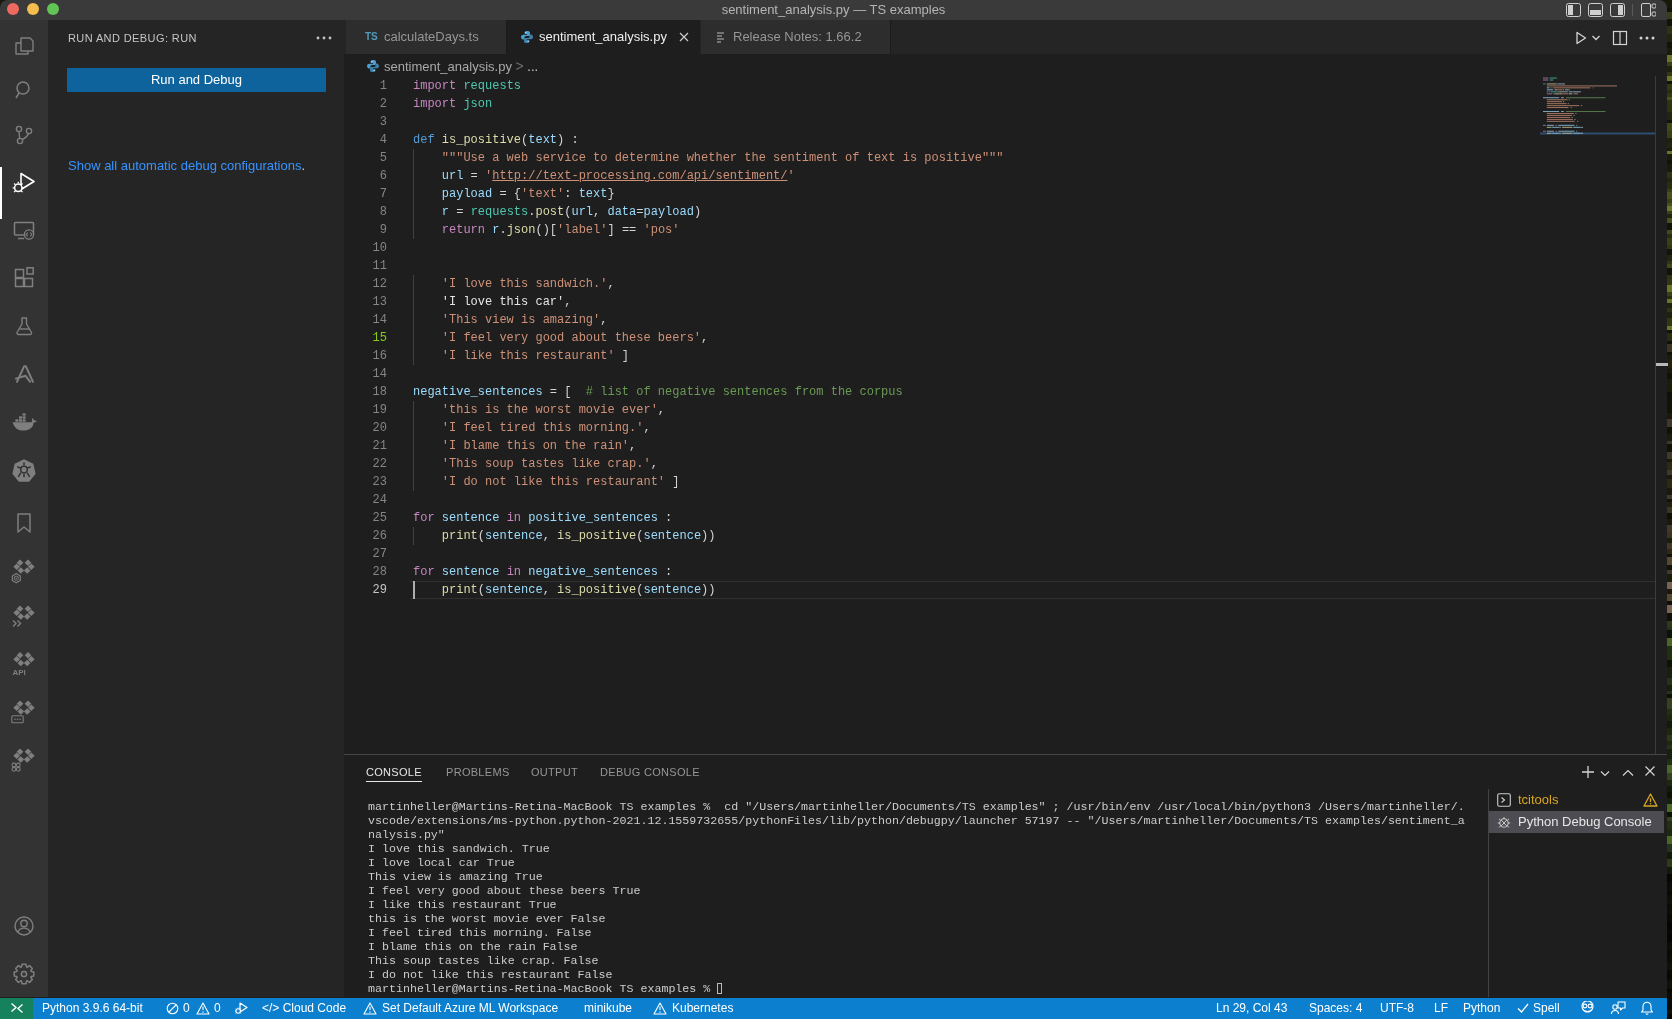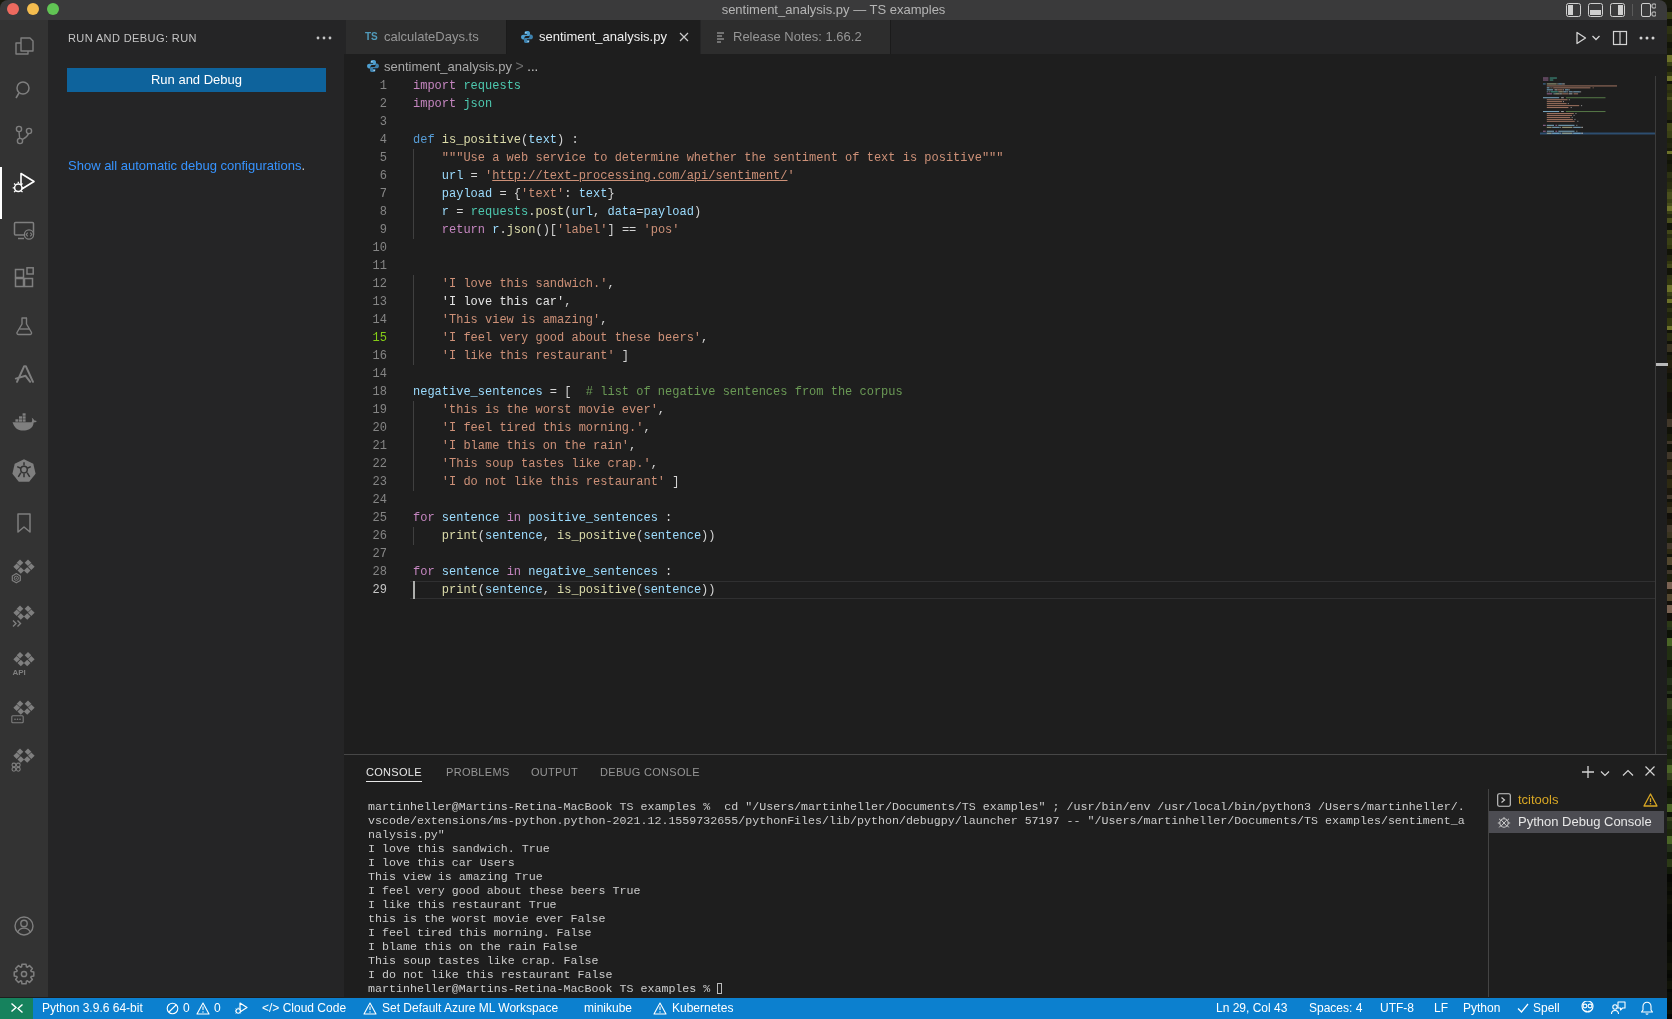--- a/index.html
+++ b/index.html
@@ -597,21 +597,21 @@
       <path d="M1 7.5 L6 2.5 L11 7.5" fill="none" stroke="#d4d4d4" stroke-width="1.2"></path>
     </svg>
 <svg class="abs" style="left:1644px;top:765px" width="12" height="12" viewBox="0 0 12 12">
       <path d="M1.5 1.5 L10.5 10.5 M10.5 1.5 L1.5 10.5" stroke="#d4d4d4" stroke-width="1.2"></path>
     </svg>
 
 <div class="tl" style="top:800px">martinheller@Martins-Retina-MacBook TS examples %  cd "/Users/martinheller/Documents/TS examples" ; /usr/bin/env /usr/local/bin/python3 /Users/martinheller/.</div>
 <div class="tl" style="top:814px">vscode/extensions/ms-python.python-2021.12.1559732655/pythonFiles/lib/python/debugpy/launcher 57197 -- "/Users/martinheller/Documents/TS examples/sentiment_a</div>
 <div class="tl" style="top:828px">nalysis.py"</div>
 <div class="tl" style="top:842px">I love this sandwich. True</div>
-<div class="tl" style="top:856px">I love this car Users</div>
+<div class="tl" style="top:856px">I love local car True</div>
 <div class="tl" style="top:870px">This view is amazing True</div>
 <div class="tl" style="top:884px">I feel very good about these beers True</div>
 <div class="tl" style="top:898px">I like this restaurant True</div>
 <div class="tl" style="top:912px">this is the worst movie ever False</div>
 <div class="tl" style="top:926px">I feel tired this morning. False</div>
 <div class="tl" style="top:940px">I blame this on the rain False</div>
 <div class="tl" style="top:954px">This soup tastes like crap. False</div>
 <div class="tl" style="top:968px">I do not like this restaurant False</div>
 <div class="tl" style="top:982px">martinheller@Martins-Retina-MacBook TS examples % <span style="display:inline-block;width:5px;height:11px;border:1px solid #bbbbbb;vertical-align:-2px"></span></div>
 

